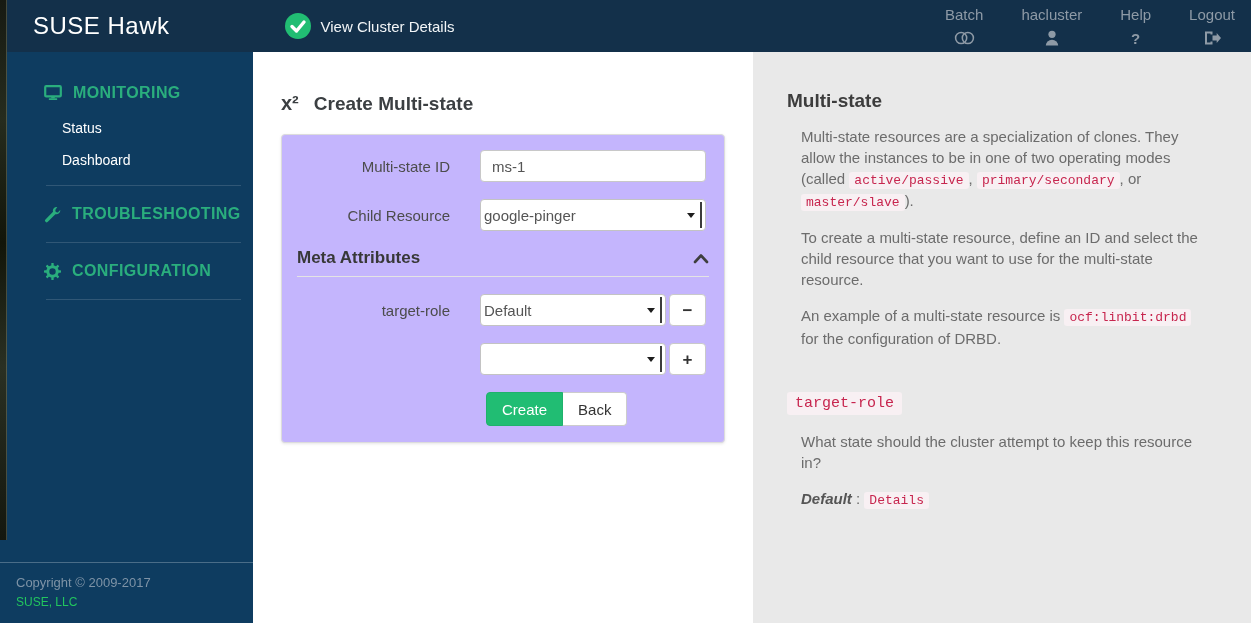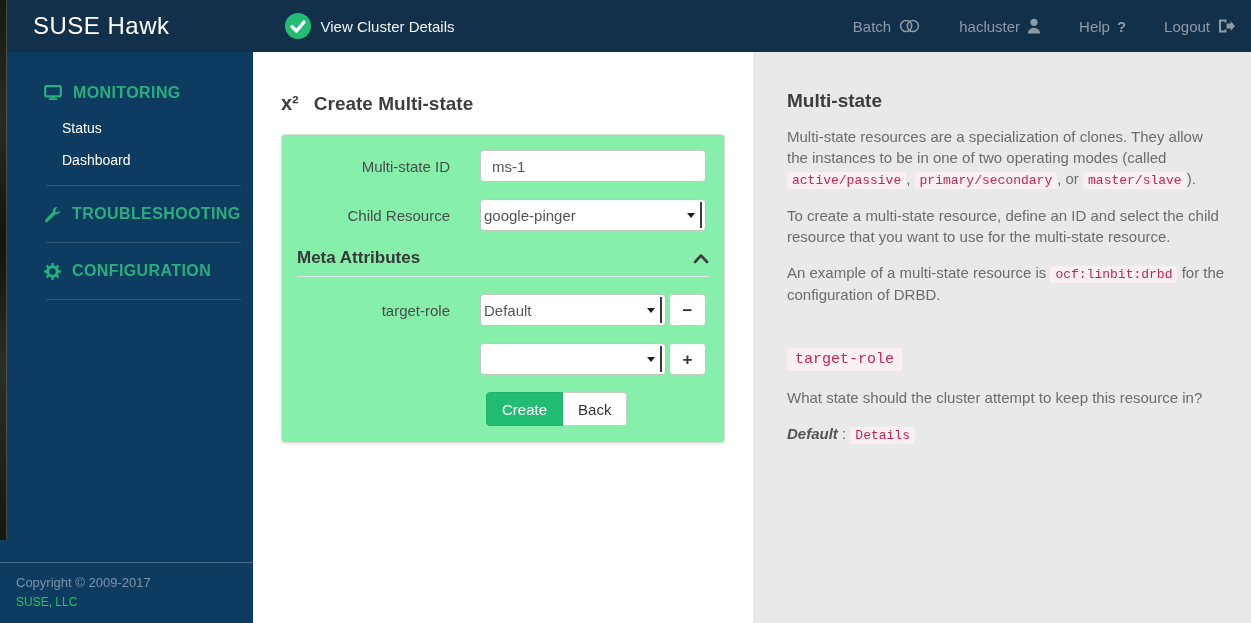--- a/index.html
+++ b/index.html
@@ -9,21 +9,21 @@
   
   header { position:fixed; top:0; left:0; right:0; height:52px; background:#13304a;
            display:flex; align-items:center; z-index:5; }
   .logo { color:#fff; font-size:24px; font-weight:500; letter-spacing:.5px; margin-left:33px; cursor:pointer; }
   .cluster-status { display:flex; align-items:center; gap:10px; margin-left:115px; cursor:pointer; }
   .check-badge { width:26px; height:26px; border-radius:50%; background:#21bd73;
                  display:flex; align-items:center; justify-content:center; }
   .cluster-status-label { color:#f2f5f7; font-size:15px; }
   .top-nav { margin-left:auto; display:flex; align-items:center; gap:38px; padding-right:16px; color:#8e9aa6; }
   .top-nav a { display:flex; align-items:center; gap:7px; font-size:15px; color:#8e9aa6;
-               text-decoration:none; cursor:pointer; }
+               text-decoration:none; cursor:pointer;flex-direction:column; }
   .qmark { font-weight:700; font-size:15px; }
 
   
   .edge-strip { position:fixed; left:0; top:0; width:7px; height:540px; z-index:10;
                 background:linear-gradient(180deg,#171a12 0%,#262c1e 22%,#121509 45%,#2a3023 68%,#14170e 100%);
                 border-right:1px solid rgba(190,200,175,.28); }
 
   
   .sidebar { position:fixed; top:52px; left:0; width:253px; bottom:0; background:#0e3c60;
              display:flex; flex-direction:column; z-index:4; }
@@ -34,21 +34,21 @@
   .side-divider { border:none; border-top:1px solid rgba(255,255,255,.14); margin:9px 12px 9px 46px; }
   .side-footer { margin-top:auto; border-top:1px solid rgba(255,255,255,.25); padding:12px 16px 14px; }
   .copyright { color:#7e93a6; font-size:13px; }
   .company { color:#22c55e; font-size:12px; margin-top:5px; }
 
   
   main { position:fixed; top:62px; left:253px; width:500px; bottom:0; background:#fff; z-index:3; }
   .page-title { display:flex; align-items:baseline; gap:15px; margin:0; padding:30px 0 0 28px; }
   .title-icon { font-size:20px; font-weight:700; color:#3b3f42; }
   .title-text { font-size:19px; font-weight:700; color:#3b3f42; }
-  .card { margin:19px 28px 0; border:1px solid #dcdcdc; border-radius:4px; background:#86efac;
+  .card { margin:19px 28px 0; border:1px solid #dcdcdc; border-radius:4px; background:#c4b5fd;
           box-shadow:0 1px 3px rgba(0,0,0,.10); padding:15px; }
   .frow { display:flex; align-items:center; margin-bottom:17px; }
   .frow label { width:153px; text-align:right; margin-right:30px; color:#4c4c4c; font-size:15px; }
   .control { width:226px; }
   input.text { width:100%; height:32px; border:1px solid #c8c8c8; border-radius:4px;
                padding:0 11px; font-size:15px; color:#555;
                font-family:"Liberation Sans","DejaVu Sans",sans-serif; }
   .sel { position:relative; height:32px; border:1px solid #c3c3c3; border-radius:4px; background:#fff;
          display:flex; align-items:center; padding:0 26px 0 3px; font-size:15px; color:#555; cursor:pointer; }
   .sel .divline { position:absolute; right:3px; top:2px; bottom:2px; width:2px; background:#3c3c3c; }
@@ -66,21 +66,21 @@
   .btn-group { display:flex; margin-left:6px; }
   .btn { height:34px; font-size:15px; padding:0 15px; cursor:pointer;
          font-family:"Liberation Sans","DejaVu Sans",sans-serif; }
   .btn-create { background:#21bd73; border:1px solid #1fb26c; color:#fff; border-radius:4px 0 0 4px; }
   .btn-back { background:#fff; border:1px solid #ccc; border-left:none; color:#333; border-radius:0 4px 4px 0; }
 
   
   .help { position:fixed; top:52px; left:753px; right:0; bottom:0; background:#e9e9e9;
           padding:38px 24px 0 34px; z-index:2; }
   .help h2 { margin:0 0 14px; font-size:19px; font-weight:700; color:#3d3d3d; }
-  .help p { font-size:15px; line-height:1.4; color:#6c6c6c; margin:0 0 15px; max-width:448px; }
+  .help p { font-size:15px; line-height:1.4; color:#6c6c6c; margin:0 14px 15px; max-width:448px; }
   .help code, .big-code {
           font-family:"Liberation Mono","DejaVu Sans Mono",monospace; font-size:13px;
           color:#c7254e; background:#f8f0f3; padding:1px 5px; border-radius:3px; white-space:nowrap; }
   .big-code { display:inline-block; font-size:15px; padding:3px 8px; margin-top:28px; }
   .attr-desc { margin-top:16px !important; }
   .default-line { margin-top:2px !important; color:#555; }
   .default-line em { font-style:italic; font-weight:600; color:#555; }
   svg { display:block; }
 </style>
 </head>

